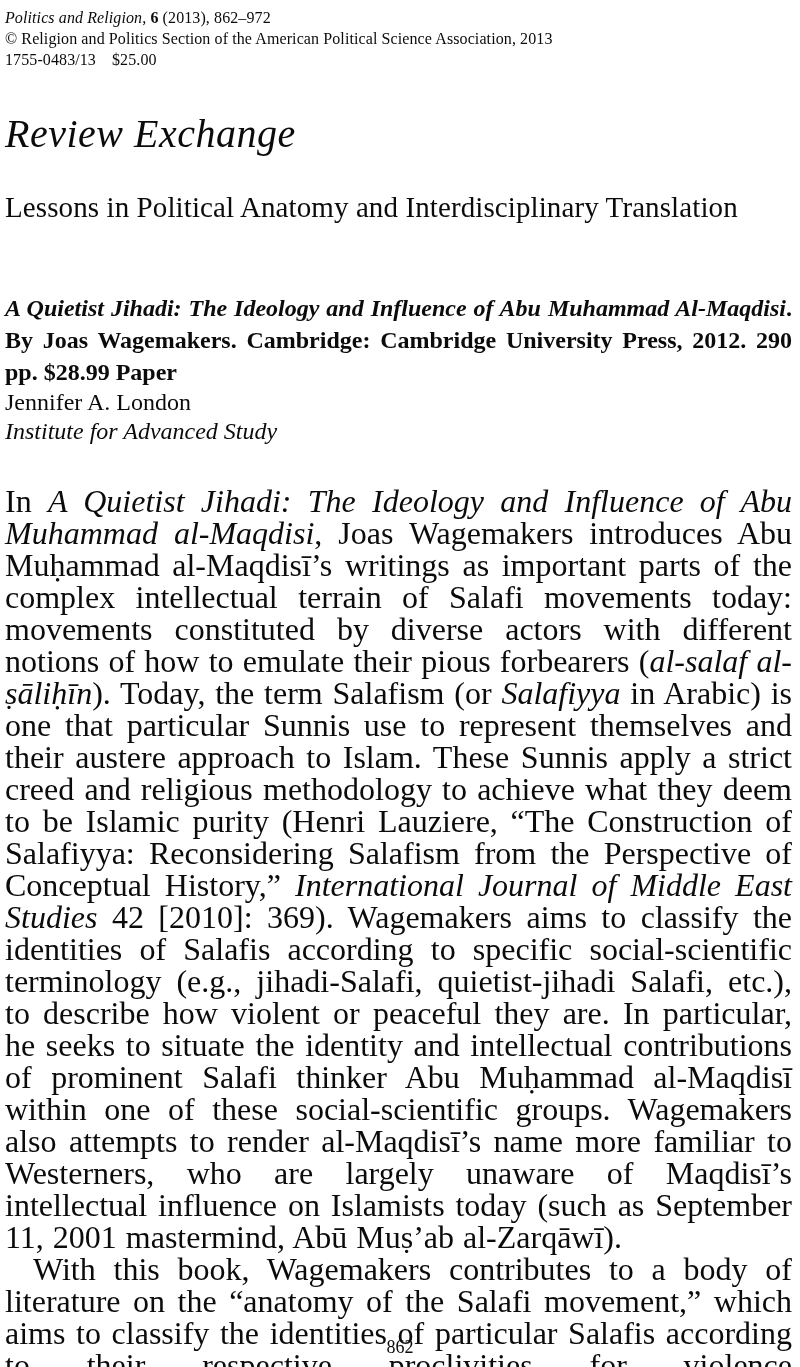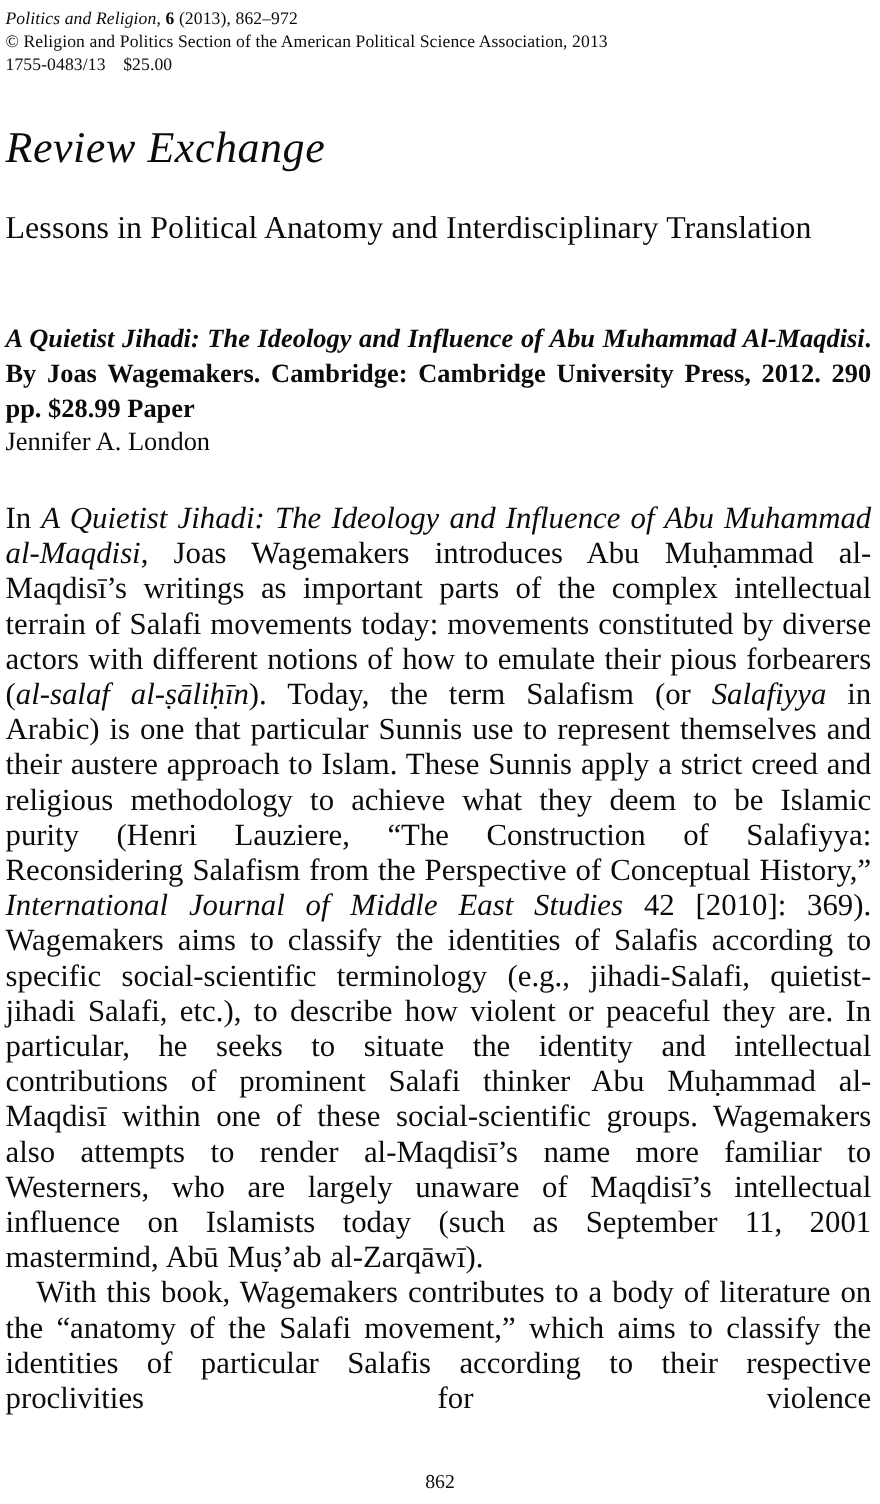--- a/index.html
+++ b/index.html
@@ -66,21 +66,21 @@
     font-size: 24px;
     line-height: 29px;
   }
   .author-affiliation { font-style: italic; }
   
   .body-text {
     margin-top: 39px;
   }
   .body-para {
     margin: 0;
-    font-size: 28px;
+    font-size: 32px;
     line-height: 32px;
     text-align: justify;
     word-spacing: 1px;
   }
   .body-para.indent { text-indent: 28px; }
   .body-para.continued { text-align-last: justify; }
   
   .page-footer {
     position: absolute;
     left: 0;
@@ -104,20 +104,21 @@
 
   <h1 class="review-title">Review Exchange</h1>
 
   <h2 class="article-heading">Lessons in Political Anatomy and Interdisciplinary Translation</h2>
 
   <p class="book-citation"><span class="seg-bi">A Quietist Jihadi: The Ideology and Influence of Abu Muhammad Al-Maqdisi</span><span class="seg-b">. By Joas Wagemakers. Cambridge: Cambridge University Press, 2012. 290 pp. $28.99 Paper</span></p>
 
 
   <div class="author-block">
     <div class="author-name">Jennifer A. London</div>
+    <div class="author-affiliation">Institute for Advanced Study</div>
   </div>
 
   <section class="body-text">
       <p class="body-para"><span>In </span><span class="seg-i">A Quietist Jihadi: The Ideology and Influence of Abu Muhammad al-Maqdisi</span><span>, Joas Wagemakers introduces Abu Muḥammad al-Maqdisī’s writings as important parts of the complex intellectual terrain of Salafi movements today: movements constituted by diverse actors with different notions of how to emulate their pious forbearers (</span><span class="seg-i">al-salaf al-ṣāliḥīn</span><span>). Today, the term Salafism (or </span><span class="seg-i">Salafiyya</span><span> in Arabic) is one that particular Sunnis use to represent themselves and their austere approach to Islam. These Sunnis apply a strict creed and religious methodology to achieve what they deem to be Islamic purity (Henri Lauziere, “The Construction of Salafiyya: Reconsidering Salafism from the Perspective of Conceptual History,” </span><span class="seg-i">International Journal of Middle East Studies</span><span> 42 [2010]: 369). Wagemakers aims to classify the identities of Salafis according to specific social-scientific terminology (e.g., jihadi-Salafi, quietist-jihadi Salafi, etc.), to describe how violent or peaceful they are. In particular, he seeks to situate the identity and intellectual contributions of prominent Salafi thinker Abu Muḥammad al-Maqdisī within one of these social-scientific groups. Wagemakers also attempts to render al-Maqdisī’s name more familiar to Westerners, who are largely unaware of Maqdisī’s intellectual influence on Islamists today (such as September 11, 2001 mastermind, Abū Muṣ’ab al-Zarqāwī).</span></p>
       <p class="body-para indent continued"><span>With this book, Wagemakers contributes to a body of literature on the “anatomy of the Salafi movement,” which aims to classify the identities of particular Salafis according to their respective proclivities for violence</span></p>
     </section>
 
   <footer class="page-footer">
     <span class="page-number">862</span>
   </footer>

